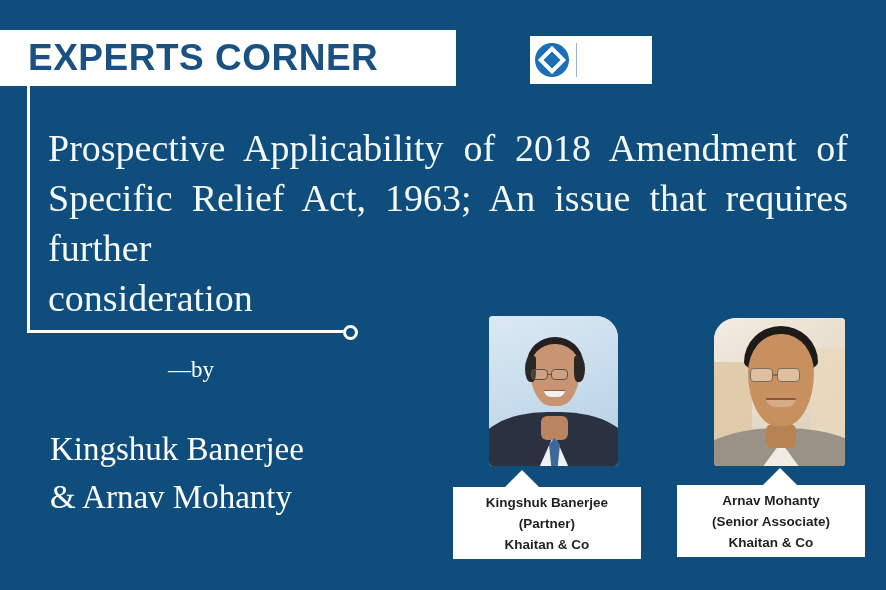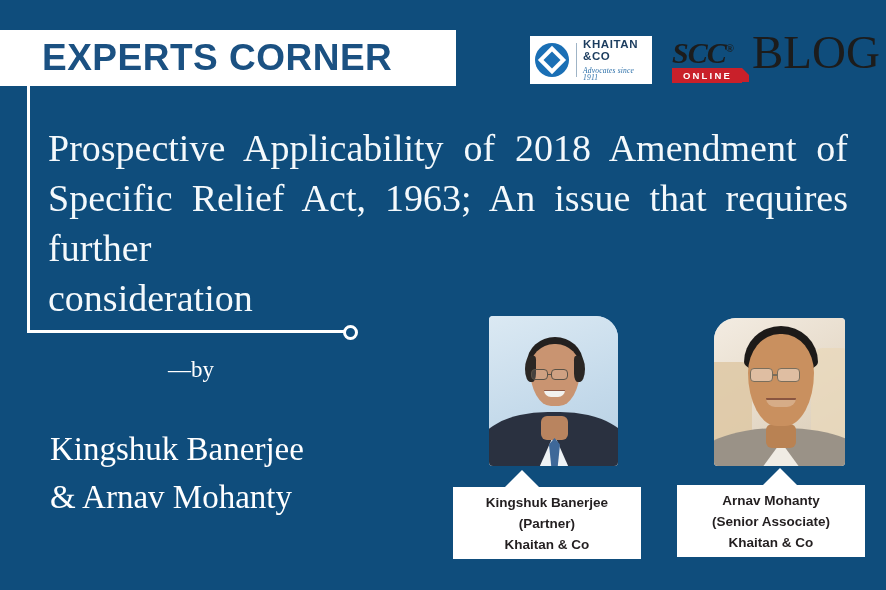--- a/index.html
+++ b/index.html
@@ -33,21 +33,21 @@
   }
 
   
   .ec-banner{
     position:absolute; left:0px; top:30px;
     width:456px; height:56px;
     background:#ffffff;
     display:flex; align-items:center;
   }
   .ec-text{
-    margin-left:42px;
+    margin-left:28px;
     font-family:"Liberation Sans", sans-serif;
     font-weight:bold;
     font-size:37px;
     letter-spacing:0.5px;
     color:#1b5182;
     white-space:nowrap;
   }
 
   
   .khaitan-logo{
@@ -348,34 +348,22 @@
     <span class="ec-text">EXPERTS CORNER</span>
   </div>
 
   <div class="khaitan-logo">
     <div class="kh-mark">
       <div class="ring"></div>
       <div class="diamond"></div>
       <div class="diamond2"></div>
     </div>
     <div class="kh-divider"></div>
-    <div class="kh-txt">
-      <span class="kh-name1">KHAITAN</span>
-      <span class="kh-name2">&amp;CO</span>
-      <span class="kh-tag">Advocates since 1911</span>
-    </div>
-  </div>
-
-  <div class="scc-wrap">
-    <div class="scc-block">
-      <span class="scc-top"><span>SCC</span><span class="scc-reg">®</span></span>
-      <span class="scc-online">ONLINE</span>
-    </div>
-    <div class="blog-word">BLOG</div>
-  </div>
+  </div>
+
 
   <div class="headline">
     <span>Prospective Applicability of 2018 Amendment of Specific Relief Act, 1963; An issue that requires further</span>
     <span class="lastline">consideration</span>
   </div>
 
   <div class="byline">—by</div>
 
   <div class="authors">Kingshuk Banerjee
 &amp; Arnav Mohanty</div>

